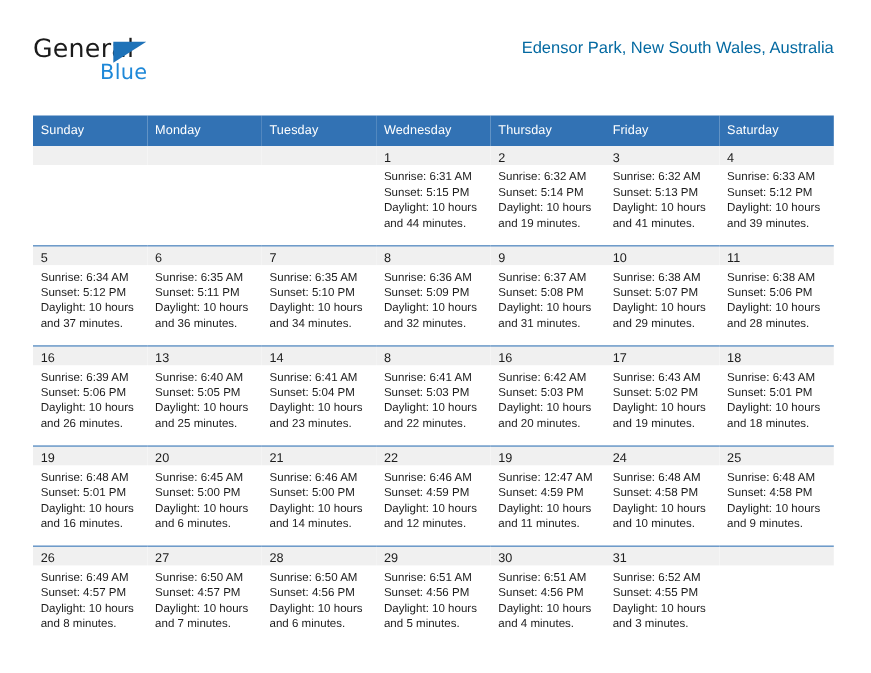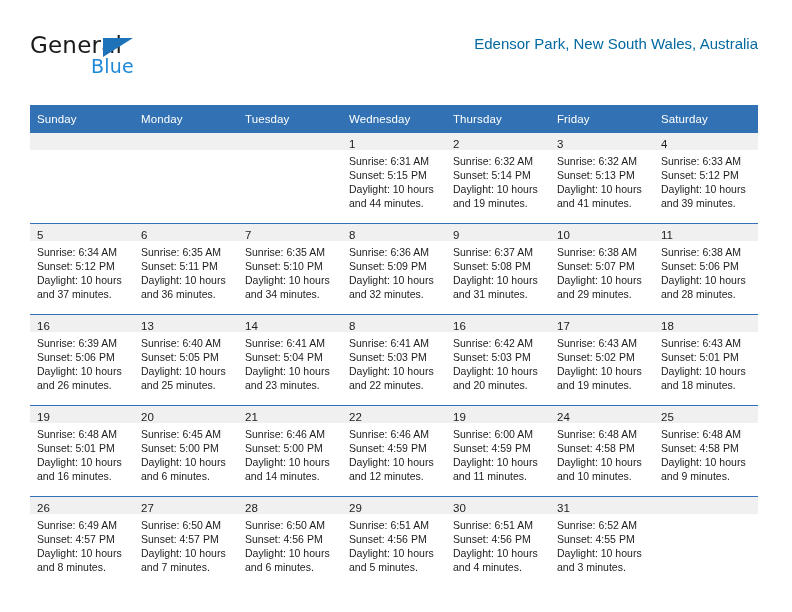--- a/index.html
+++ b/index.html
@@ -399,21 +399,21 @@
             <div class="cell-body">
               <div class="cell-line">Sunrise: 6:46 AM</div>
               <div class="cell-line">Sunset: 4:59 PM</div>
               <div class="cell-line">Daylight: 10 hours</div>
               <div class="cell-line">and 12 minutes.</div>
             </div>
           </td>
           <td class="day-cell">
             <div class="daynum-band"><span class="daynum">19</span></div>
             <div class="cell-body">
-              <div class="cell-line">Sunrise: 6:00 AM</div>
+              <div class="cell-line">Sunrise: 12:47 AM</div>
               <div class="cell-line">Sunset: 4:59 PM</div>
               <div class="cell-line">Daylight: 10 hours</div>
               <div class="cell-line">and 11 minutes.</div>
             </div>
           </td>
           <td class="day-cell">
             <div class="daynum-band"><span class="daynum">24</span></div>
             <div class="cell-body">
               <div class="cell-line">Sunrise: 6:48 AM</div>
               <div class="cell-line">Sunset: 4:58 PM</div>

